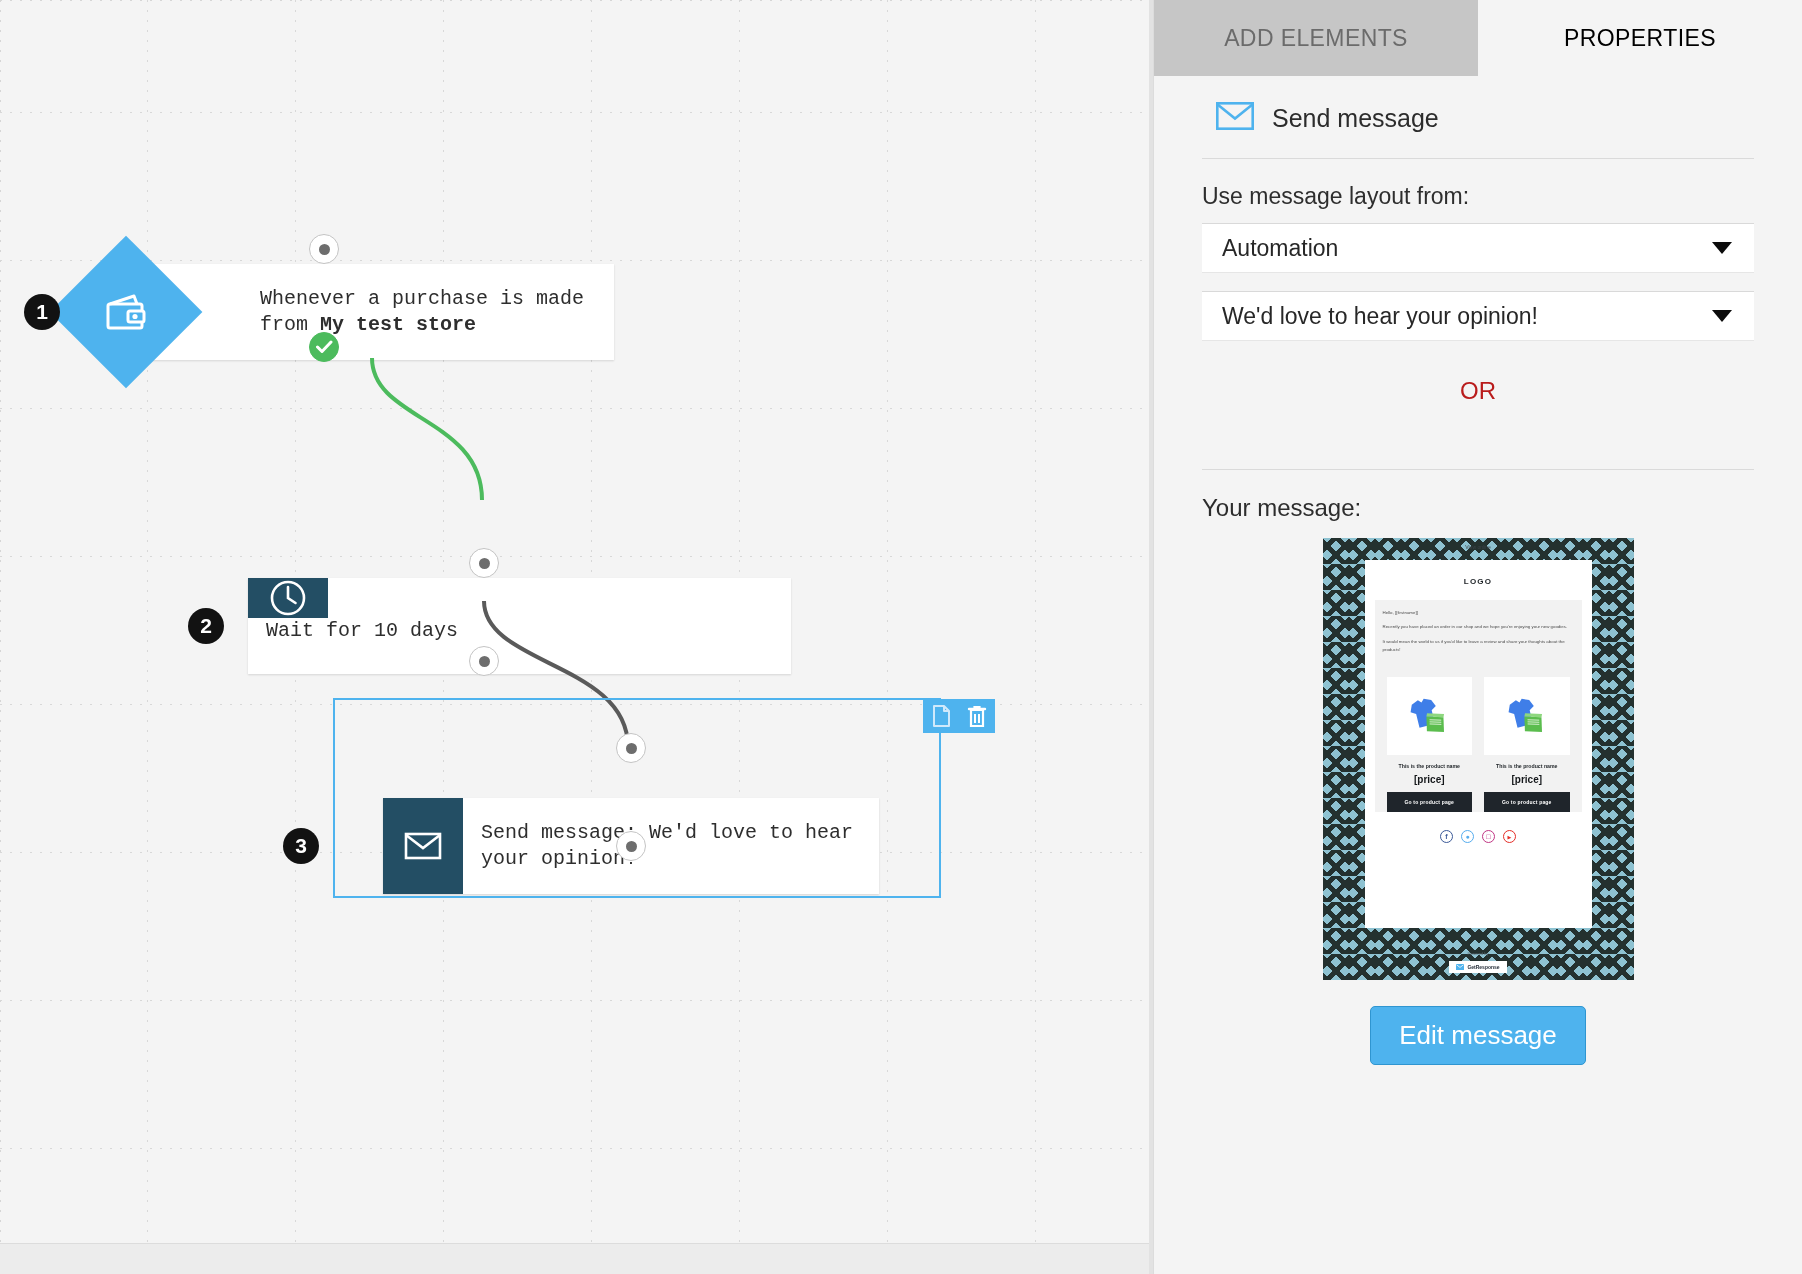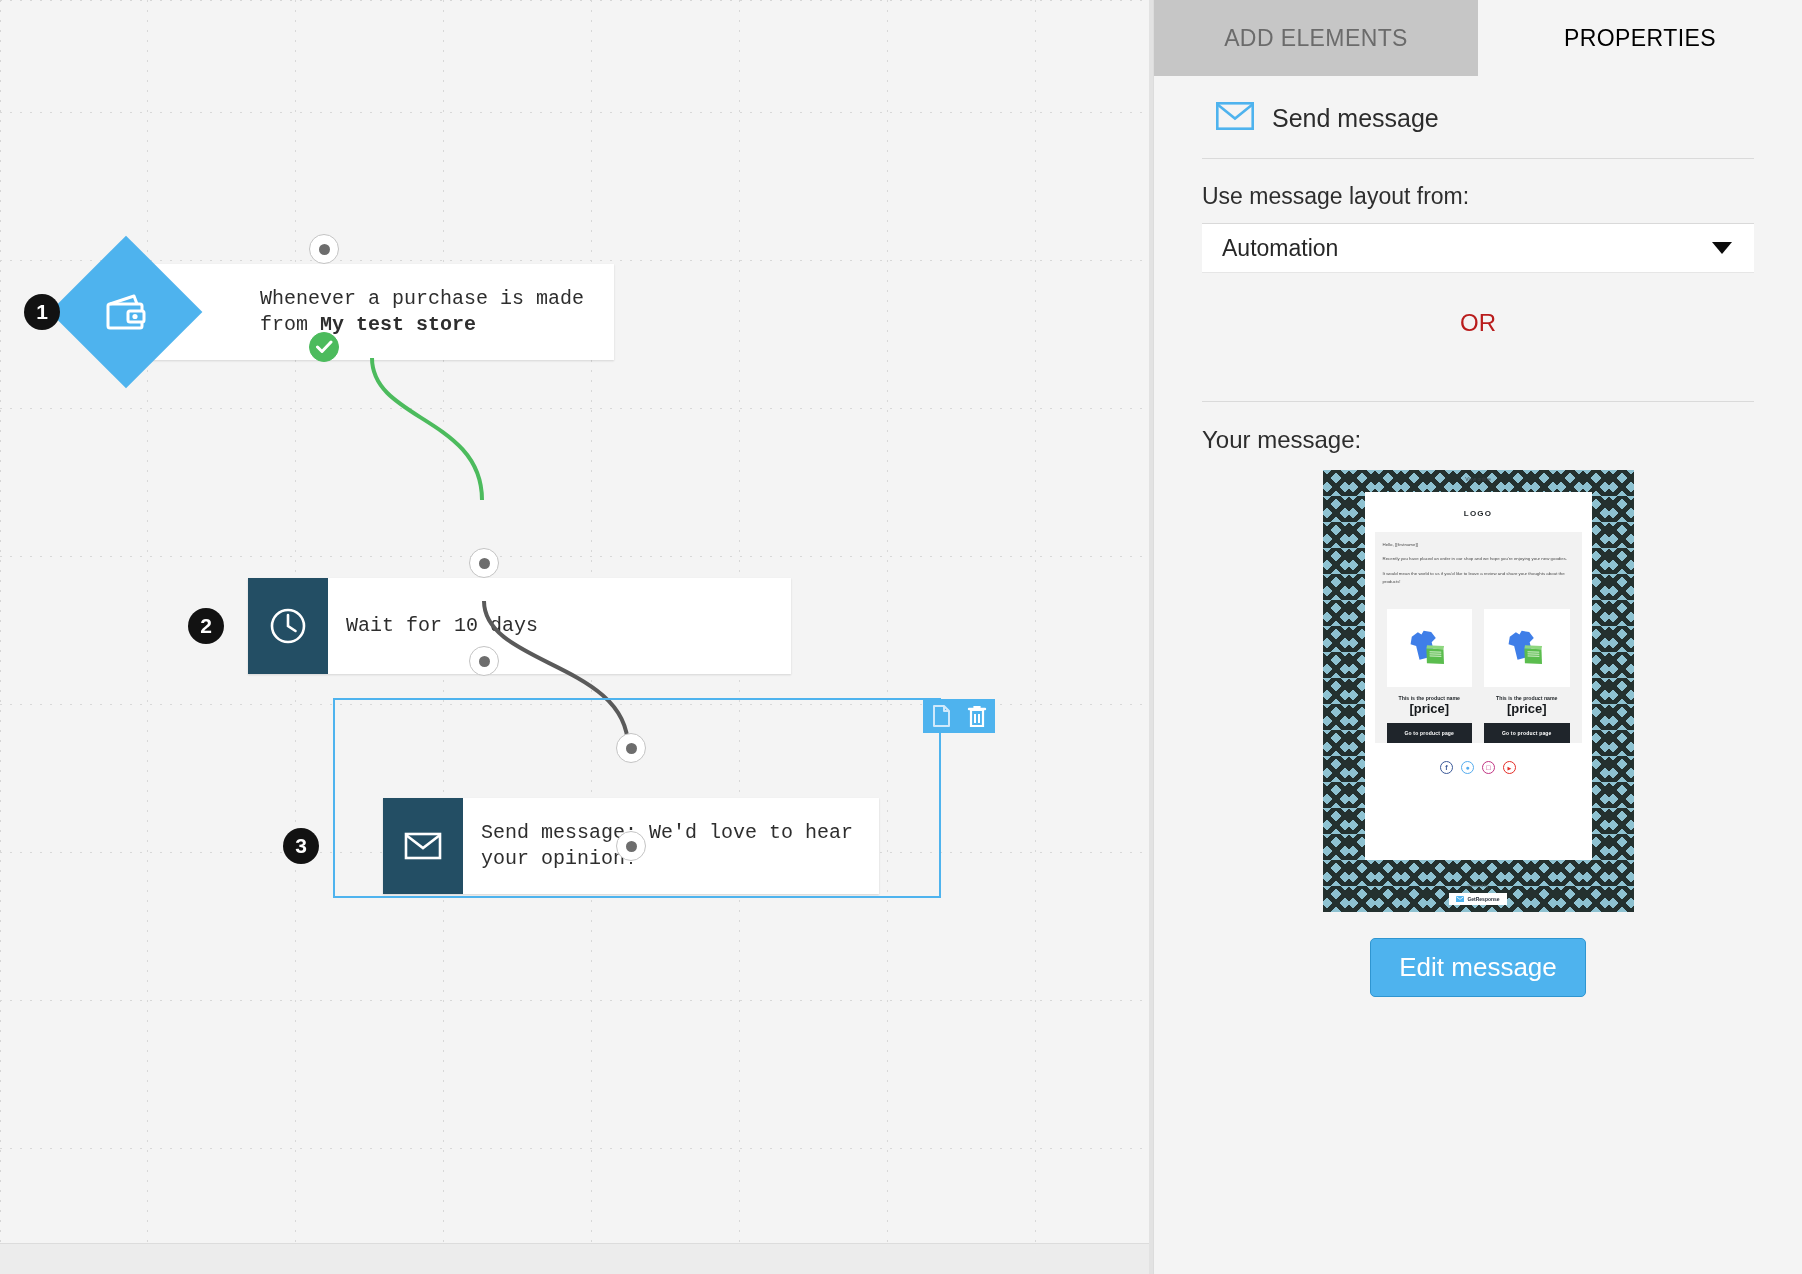--- a/index.html
+++ b/index.html
@@ -181,21 +181,21 @@
   .tc-head { text-align:center; font-size:13px; font-weight:bold; color:#16191c; padding: 8px 22px 0; line-height:1.25; }
   .tc-body { background:#f2f2f2; margin: 14px 10px 0; padding: 9px 8px; }
   .tc-body p { font-size:4.4px; color:#4a4a4a; line-height:1.9; margin-bottom:6px; }
   .tc-body p:last-child { margin-bottom:0; }
   .tc-prods { display:flex; gap:12px; justify-content:center; padding: 14px 12px 0; background:#f2f2f2; margin: 0 10px; }
   .tc-prod { width:88px; }
   .tc-prod-img {
     height:78px; background:#fff; display:flex; align-items:center; justify-content:center;
   }
   .tc-prod-name { text-align:center; font-size:5.2px; font-weight:bold; color:#23282c; margin-top:8px; }
-  .tc-prod-price { text-align:center; font-size:13px; font-weight:bold; color:#15181b; }
+  .tc-prod-price { text-align:center; font-size:10px; font-weight:bold; color:#15181b; margin-top:5px; }
   .tc-prod-btn {
     margin-top:7px; background:#1f252b; color:#fff; text-align:center;
     font-size:5px; font-weight:bold; padding:7px 0; letter-spacing:.2px;
   }
   .tc-social { display:flex; gap:8px; justify-content:center; padding: 18px 0 14px; background:#fff; }
   .soc { width:13px;height:13px;border-radius:50%; display:flex;align-items:center;justify-content:center; border:1px solid; }
   .thumb-footer {
     position:absolute; left:0; right:0; bottom:6px; text-align:center; z-index:3;
   }
   .powered { font-size:4px; color:#5c6a73; }
@@ -268,21 +268,21 @@
       <div class="dot ok" style="left:175px; top:68px;">
         <svg width="17" height="14" viewBox="0 0 17 14">
           <path d="M1.5 7 L6 11.5 L15 2" fill="none" stroke="#fff" stroke-width="3" stroke-linecap="round" stroke-linejoin="round"></path>
         </svg>
       </div>
     </div>
 
     <div class="node" style="left:248px; top:578px; width:543px;">
       <div class="badge-num" style="left:-60px; top:30px;">2</div>
 
-      <div class="node-box" style="height:96px;">
+      <div class="node-box" style="height:96px;flex-direction:column;">
         <div class="ico-tile" style="width:80px;min-width:80px;">
           <svg width="40" height="40" viewBox="0 0 40 40">
             <circle cx="20" cy="20" r="16" fill="none" stroke="#fff" stroke-width="2.6"></circle>
             <path d="M20 9 L20 20 L27.5 25" fill="none" stroke="#fff" stroke-width="2.6" stroke-linecap="round"></path>
           </svg>
         </div>
         <div class="node-label">
           <span>Wait for 10 days</span>
         </div>
       </div>
@@ -354,20 +354,24 @@
       </div>
       <div class="hr"></div>
 
       <div class="field-label">Use message layout from:</div>
 
       <div class="select">
         <span>Automation</span>
         <span class="caret"></span>
       </div>
 
+      <div class="select">
+        <span>We'd love to hear your opinion!</span>
+        <span class="caret"></span>
+      </div>
 
       <div class="or">OR</div>
 
 
       <div class="sep"></div>
 
       <div class="your-msg">Your message:</div>
 
       <div class="thumb-wrap">
         <div class="thumb">

